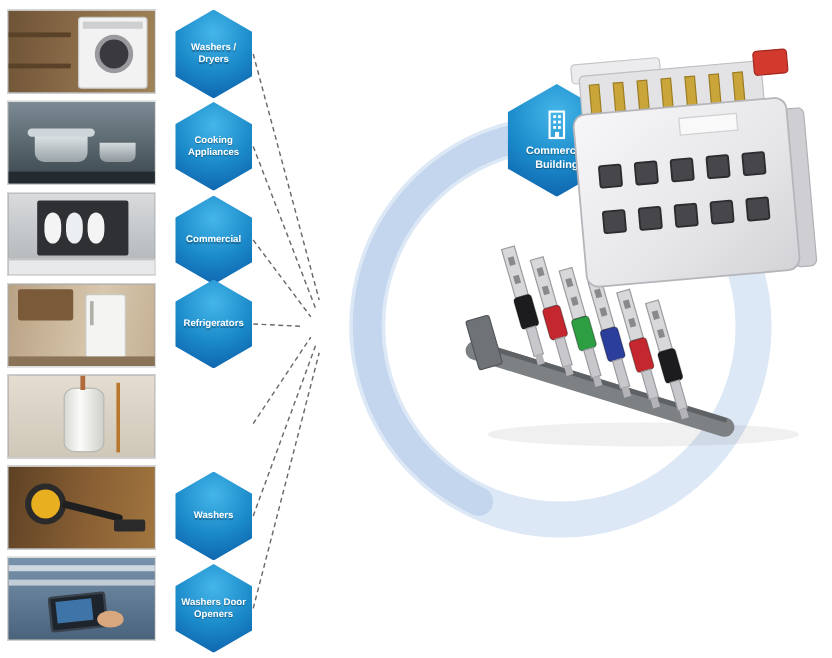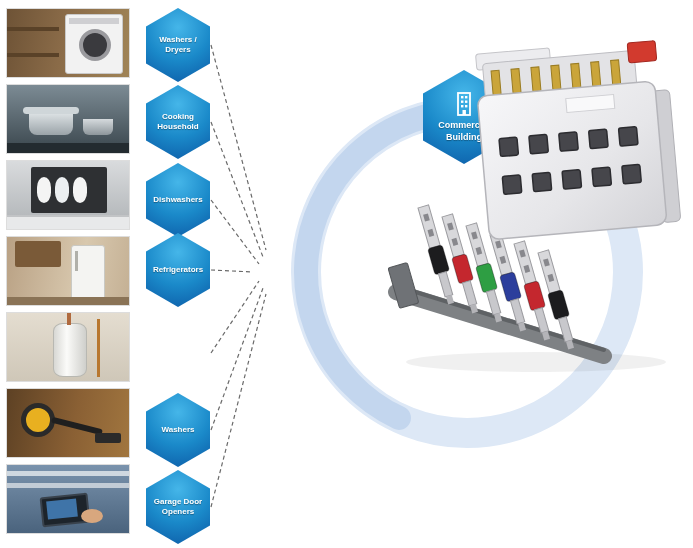--- a/index.html
+++ b/index.html
@@ -109,33 +109,33 @@
     <div style="left:0;top:18px;width:124px;height:5px;background:#c2ccd6"></div>
     <div style="left:34px;top:30px;width:48px;height:30px;background:#1d242b;border-radius:3px;transform:rotate(-6deg);border:2px solid #39424c"></div>
     <div style="left:40px;top:35px;width:30px;height:18px;background:#3f74a8;transform:rotate(-6deg)"></div>
     <div style="left:74px;top:44px;width:22px;height:14px;background:#d8a77e;border-radius:50%"></div>
   </div>
 
   <div class="hex hex-small" style="left:146px;top:8px">
     <span class="hex-label">Washers / Dryers</span>
   </div>
   <div class="hex hex-small" style="left:146px;top:85px">
-    <span class="hex-label">Cooking Household</span>
+    <span class="hex-label">Cooking Appliances</span>
   </div>
   <div class="hex hex-small" style="left:146px;top:163px">
-    <span class="hex-label">Dishwashers</span>
+    <span class="hex-label">Commercial</span>
   </div>
   <div class="hex hex-small" style="left:146px;top:233px">
     <span class="hex-label">Refrigerators</span>
   </div>
   <div class="hex hex-small" style="left:146px;top:393px">
     <span class="hex-label">Washers</span>
   </div>
   <div class="hex hex-small" style="left:146px;top:470px">
-    <span class="hex-label">Garage Door Openers</span>
+    <span class="hex-label">Washers Door Openers</span>
   </div>
 
 
 
   <div class="hex hex-ring" style="left:423px;top:70px">
     <svg class="hex-icon" width="22" height="26" viewBox="0 0 22 26">
       <rect x="5" y="2" width="12" height="22" fill="none" stroke="#fff" stroke-width="1.8"></rect>
       <rect x="8" y="5" width="2.4" height="2.4" fill="#fff"></rect>
         <rect x="12" y="5" width="2.4" height="2.4" fill="#fff"></rect>
       <rect x="8" y="9.5" width="2.4" height="2.4" fill="#fff"></rect>

